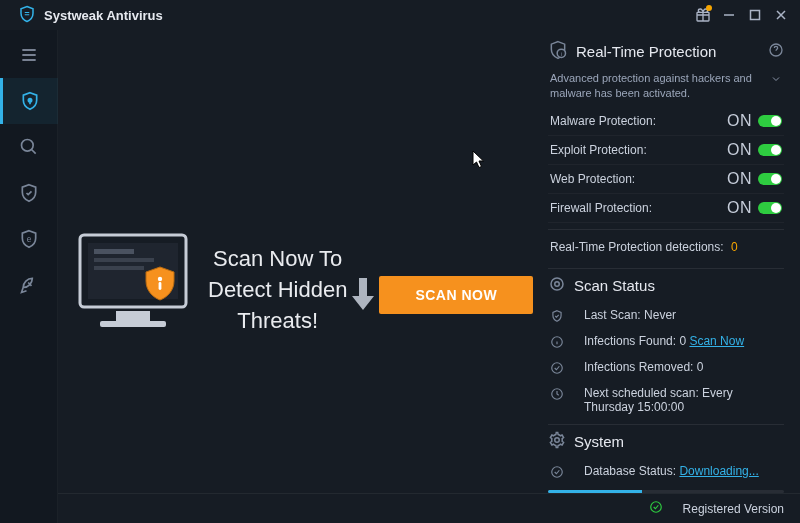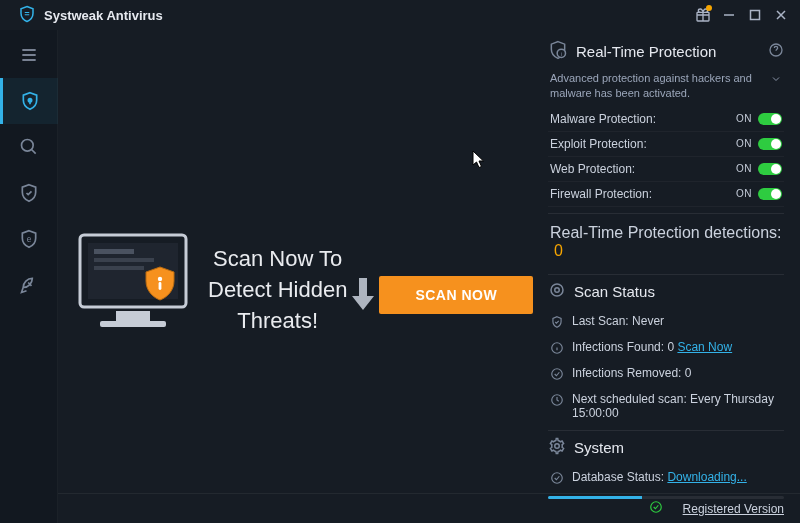--- a/index.html
+++ b/index.html
@@ -30,35 +30,35 @@
 
 .panel { width:260px; padding:4px 16px 0 8px; font-size:12px; color:#d0d6e0; }
 .panel h3 { display:flex; align-items:center; gap:8px; font-size:15px; font-weight:400; color:#e5e8ef; margin:6px 0 8px 0; }
 .panel h3 .hicon { color:#7a8699; }
 .help-icon { margin-left:auto; color:#7a8699; cursor:pointer; }
 .adv-row { display:flex; align-items:flex-start; gap:6px; color:#9ba6ba; font-size:11px; line-height:1.35; padding:0 2px 6px 2px; }
 .adv-row .chev { margin-left:auto; margin-top:2px; color:#8a94a8; cursor:pointer; }
 .toggle-row { display:flex; align-items:center; justify-content:space-between; padding:5px 2px; font-size:12px; color:#cbd2de;gap:20px; }
 .toggle-row:not(:last-child){ border-bottom:1px solid rgba(255,255,255,.04); }
 .tog { display:flex; align-items:center; gap:6px; }
-.on-label { font-size:10px; color:#c5ccd9; letter-spacing:.5px; }
+.on-label { font-size:16px; color:#c5ccd9; letter-spacing:.5px; }
 .switch { width:24px; height:12px; background:#2ecc40; border-radius:8px; position:relative; cursor:pointer; }
 .switch::after { content:""; position:absolute; right:1px; top:1px; width:10px; height:10px; background:#fff; border-radius:50%; }
 .hr { height:1px; background:rgba(255,255,255,.08); margin:6px 0; }
-.det-row { font-size:16px; color:#cbd2de; padding:4px 2px 8px 2px; }
+.det-row { font-size:12px; color:#cbd2de; padding:4px 2px 8px 2px; }
 .det-row .num { color:#f6a500; margin-left:4px; }
-.status-row { display:flex; align-items:flex-start; gap:8px; padding:4px 2px; font-size:12px; color:#cbd2de; }
+.status-row { display:flex; align-items:flex-start; gap:20px; padding:4px 2px; font-size:12px; color:#cbd2de; }
 .status-row .sicon { color:#7a8699; margin-top:1px; flex-shrink:0; }
 .status-row .val { color:#cbd2de; }
 .status-row .link { color:#33b2e8; text-decoration:underline; cursor:pointer; }
 .progress { height:3px; background:rgba(255,255,255,.08); border-radius:2px; overflow:hidden; margin-top:4px; }
 .progress .bar { height:100%; background:#33b2e8; }
 
 
-.footer { position:absolute; left:58px; right:0; bottom:0; height:30px; border-top:1px solid rgba(255,255,255,.06); display:flex; align-items:center; justify-content:flex-end; padding:0 16px; font-size:12px; color:#cbd2de; gap:20px;text-decoration:underline; }
+.footer { position:absolute; left:58px; right:0; bottom:0; height:30px; border-top:1px solid rgba(255,255,255,.06); display:flex; align-items:center; justify-content:flex-end; padding:0 16px; font-size:12px; color:#cbd2de; gap:20px; }
 .footer .check { color:#2ecc40; }
 
 
 .cursor { position:absolute; left:472px; top:150px; pointer-events:none; }
 </style>
 </head>
 <body>
 
 <div class="titlebar">
   <span class="logo-icon">

